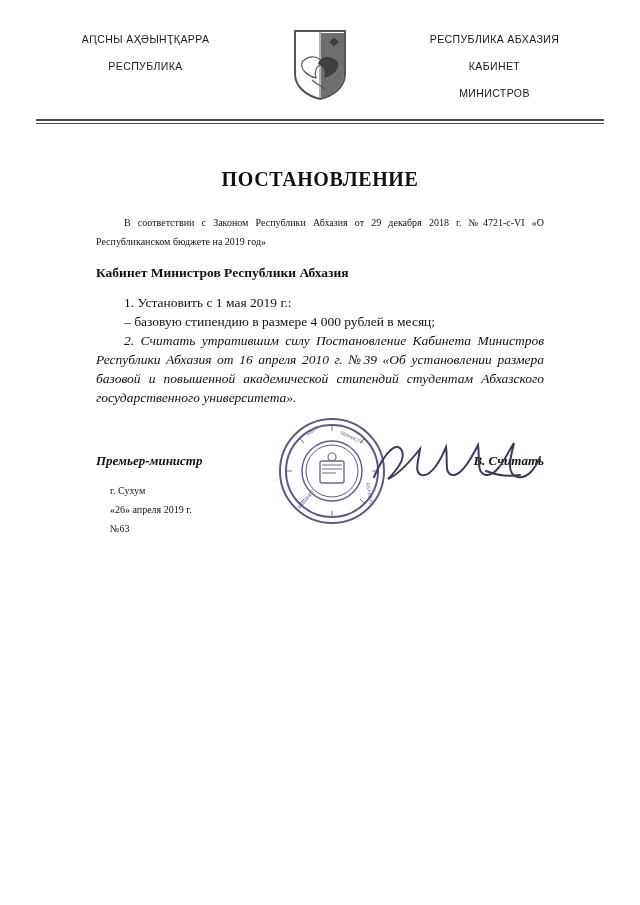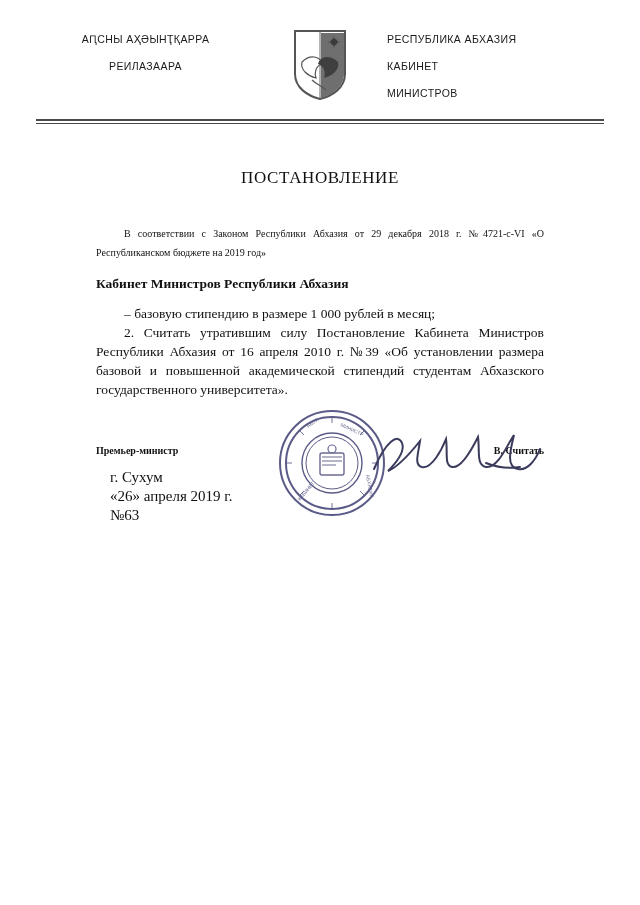--- a/index.html
+++ b/index.html
@@ -33,21 +33,21 @@
   }
   .header-col {
     width: 215px;
     font-family: "Liberation Sans", sans-serif;
     font-size: 10.5px;
     letter-spacing: 0.4px;
     line-height: 27px;
     color: #1a1a1a;
   }
   .header-col.left { text-align: center; }
-  .header-col.right { }
+  .header-col.right { text-align: center; }
   .header-col div { white-space: nowrap; }
 
   .crest {
     width: 62px;
     display: flex;
     justify-content: center;
     padding-top: 2px;
   }
   .crest svg { display: block; }
 
@@ -58,24 +58,24 @@
     height: 2px;
   }
 
   
   .doc-body {
     margin: 0 62px;
     padding-top: 44px;
   }
   .doc-title {
     text-align: center;
-    font-weight: normal;
-    font-size: 17px;
+    font-weight: bold;
+    font-size: 20px;
     letter-spacing: 0.6px;
-    margin-bottom: 36px;
+    margin-bottom: 22px;
   }
   .doc-subtitle {
     text-align: center;
     font-weight: bold;
     font-size: 13.5px;
     line-height: 19px;
     margin: 0 4px 20px 4px;
   }
   .para {
     font-size: 10px;
@@ -102,38 +102,40 @@
     line-height: 19px;
     text-indent: 28px;
     text-align: justify;
   }
   .block-2 {
     font-size: 13.5px;
     line-height: 19px;
     text-align: justify;
     text-indent: 28px;
     margin-top: 0;
+    font-style: italic;
   }
 
   
   .sig-wrap {
     position: relative;
     margin: 46px 62px 0 62px;
     height: 120px;
   }
   .sig-row {
     display: flex;
     justify-content: space-between;
     align-items: flex-end;
-    font-size: 10px;
-    font-weight: bold;
+    font-size: 13px;
+    font-weight: bold;
+    font-style: italic;
   }
   .sig-meta {
     margin-top: 12px;
-    font-size: 15px;
+    font-size: 10px;
     line-height: 19px;
     padding-left: 14px;
   }
 
   
   .stamp {
     position: absolute;
     left: 182px;
     top: -36px;
     width: 108px;
@@ -151,21 +153,21 @@
 </style>
 </head>
 <body>
 
 <div class="page">
 
   <div class="header">
 
     <div class="header-col left">
       <div>АԤСНЫ АҲӘЫНҬҚАРРА</div>
-      <div>РЕИЛАЗААРА</div>
+      <div>РЕСПУБЛИКА</div>
     </div>
 
     <div class="crest">
       <svg width="56" height="74" viewBox="0 0 56 74" xmlns="http://www.w3.org/2000/svg">
         <path d="M3 3 H53 V46 C53 60 40 68 28 71 C16 68 3 60 3 46 Z" fill="#ffffff" stroke="#555555" stroke-width="2"></path>
         <path d="M28 4 V70" stroke="#666666" stroke-width="1"></path>
         <path d="M29 5 H52 V46 C52 59 40 67 29 70 Z" fill="#6f6f6f"></path>
         <g fill="#ffffff">
           <circle cx="14" cy="14" r="3.2"></circle>
           <path d="M14 8 l1 4 -1 1 -1 -1z M14 20 l1 -4 -1 -1 -1 1z M8 14 l4 1 1 -1 -1 -1z M20 14 l-4 1 -1 -1 1 -1z"></path>
@@ -193,21 +195,22 @@
   <div class="doc-body">
 
     <div class="doc-title">ПОСТАНОВЛЕНИЕ</div>
 
 
     <div class="para">В соответствии с Законом Республики Абхазия от 29 декабря 2018 г. №4721-с-VI «О Республиканском бюджете на 2019 год»</div>
 
     <div class="center-bold">Кабинет Министров Республики Абхазия</div>
 
 
-    <div class="list-line">– базовую стипендию в размере 1 000 рублей в месяц;</div>
+    <div class="list-line">1. Установить с 1 мая 2019 г.:</div>
+    <div class="list-line">– базовую стипендию в размере 4 000 рублей в месяц;</div>
 
     <div class="block-2">2. Считать утратившим силу Постановление Кабинета Министров Республики Абхазия от 16 апреля 2010 г. №39 «Об установлении размера базовой и повышенной академической стипендий студентам Абхазского государственного университета».</div>
 
   </div>
 
   <div class="sig-wrap">
 
     <div class="sig-row">
       <span>Премьер-министр</span>
       <span>В. Считать</span>

